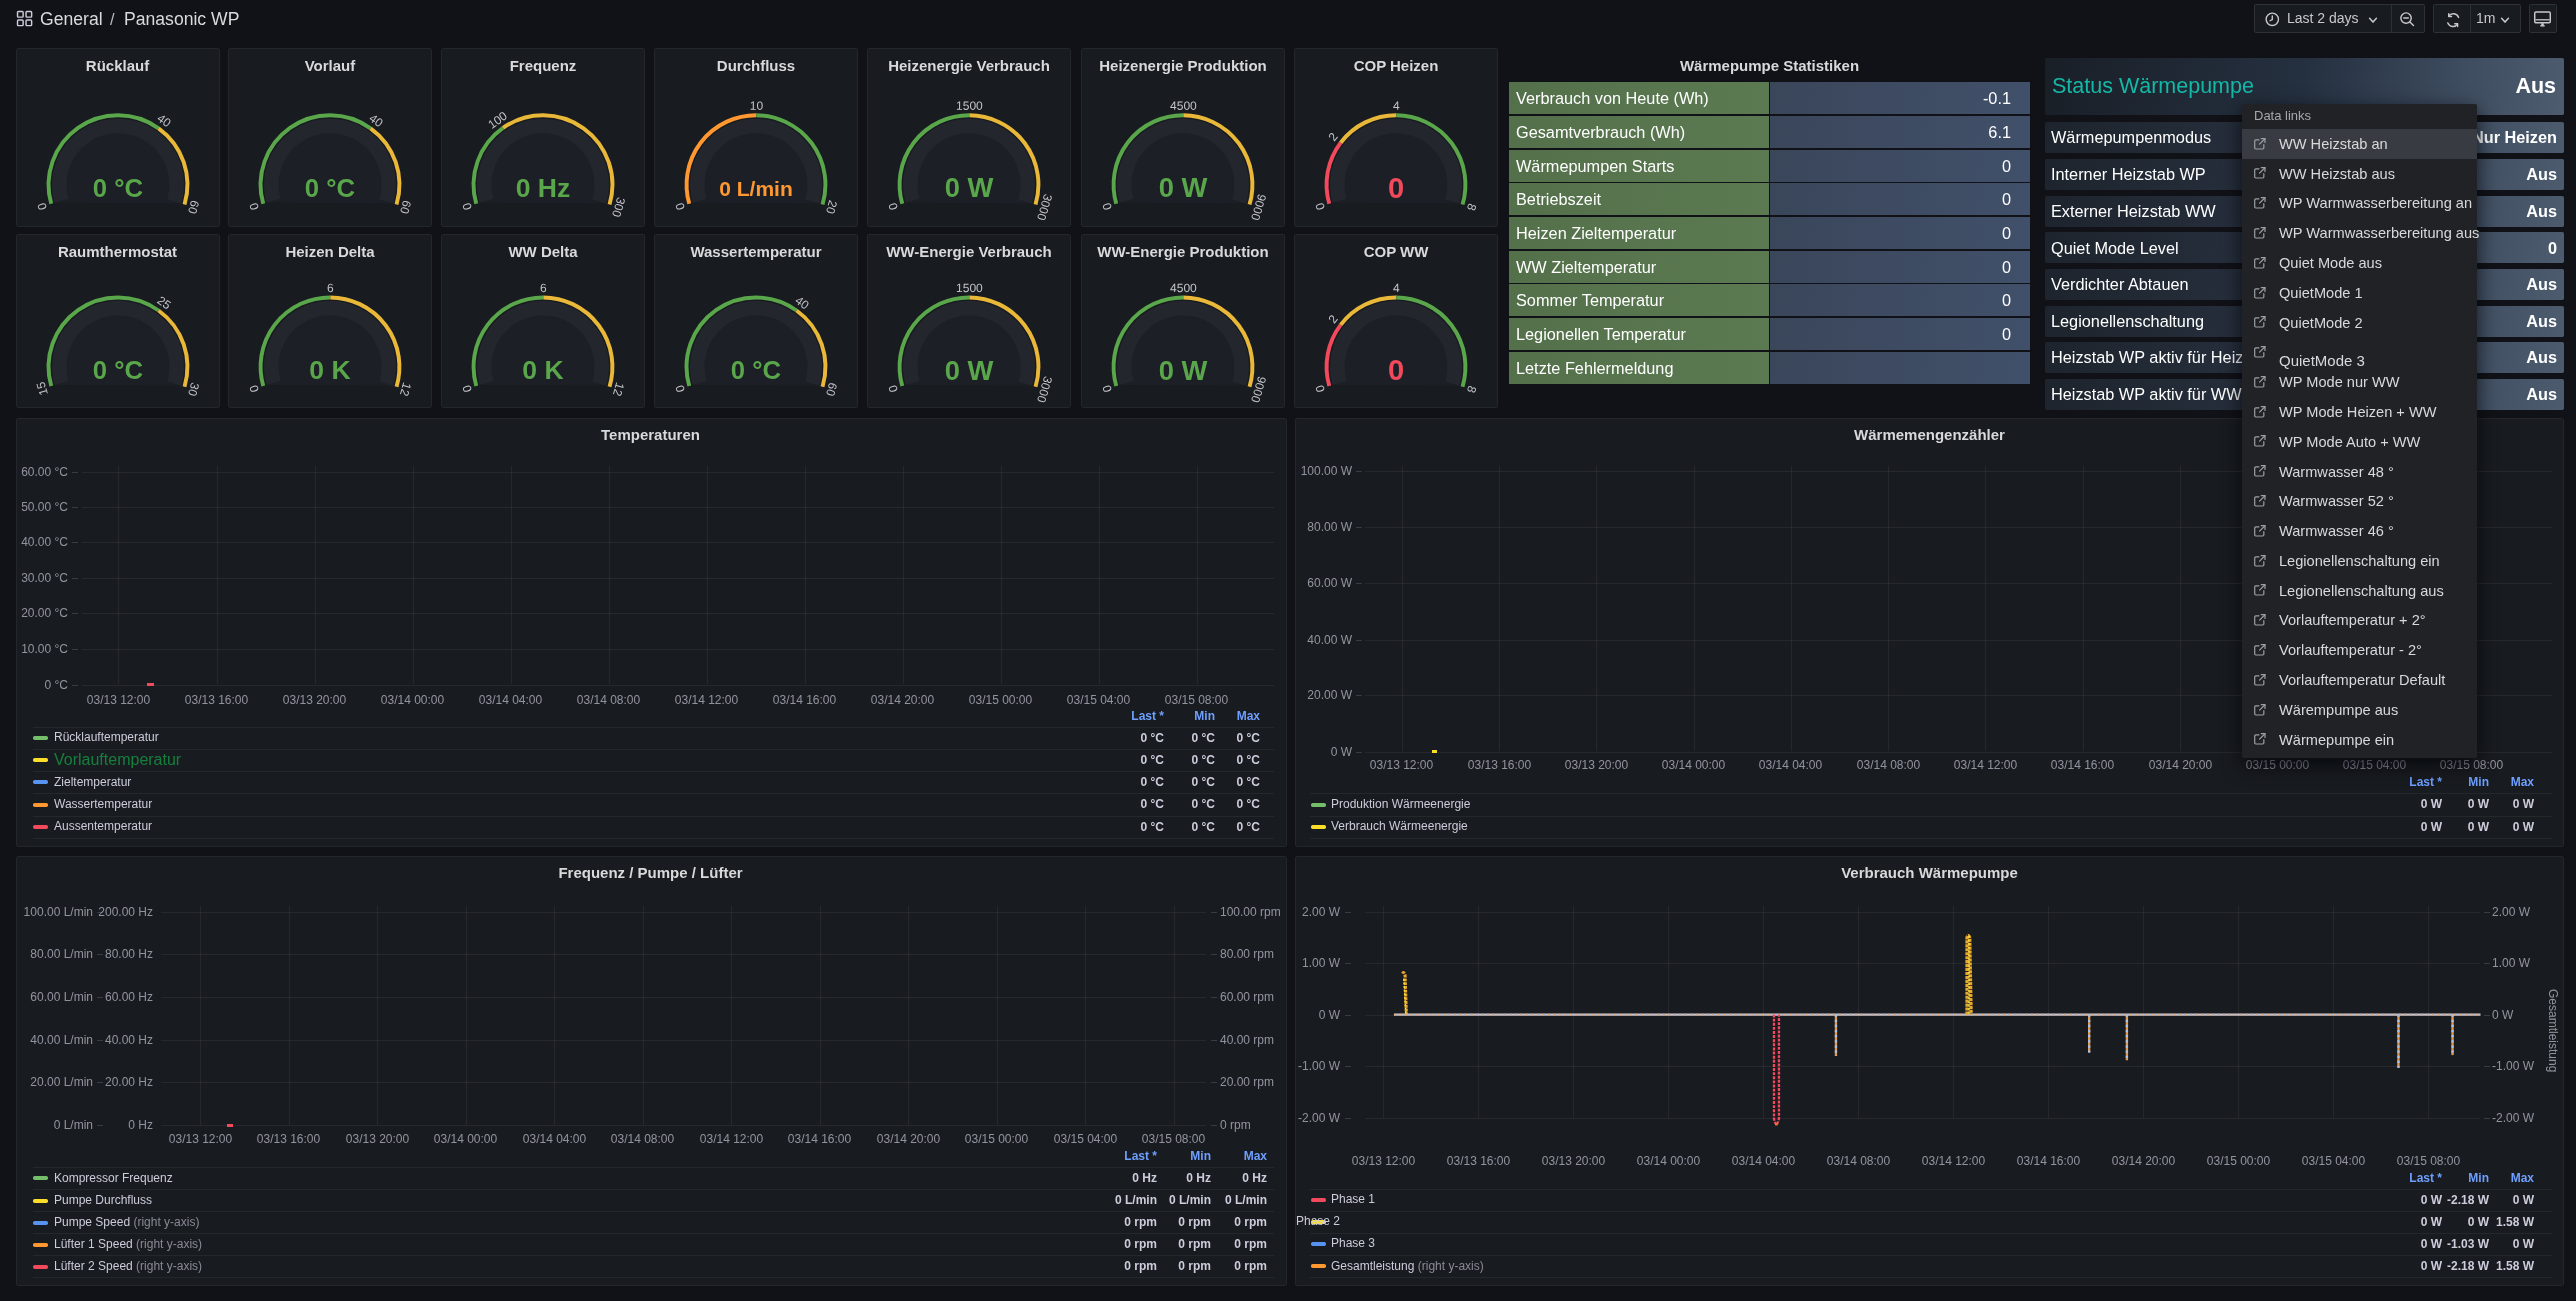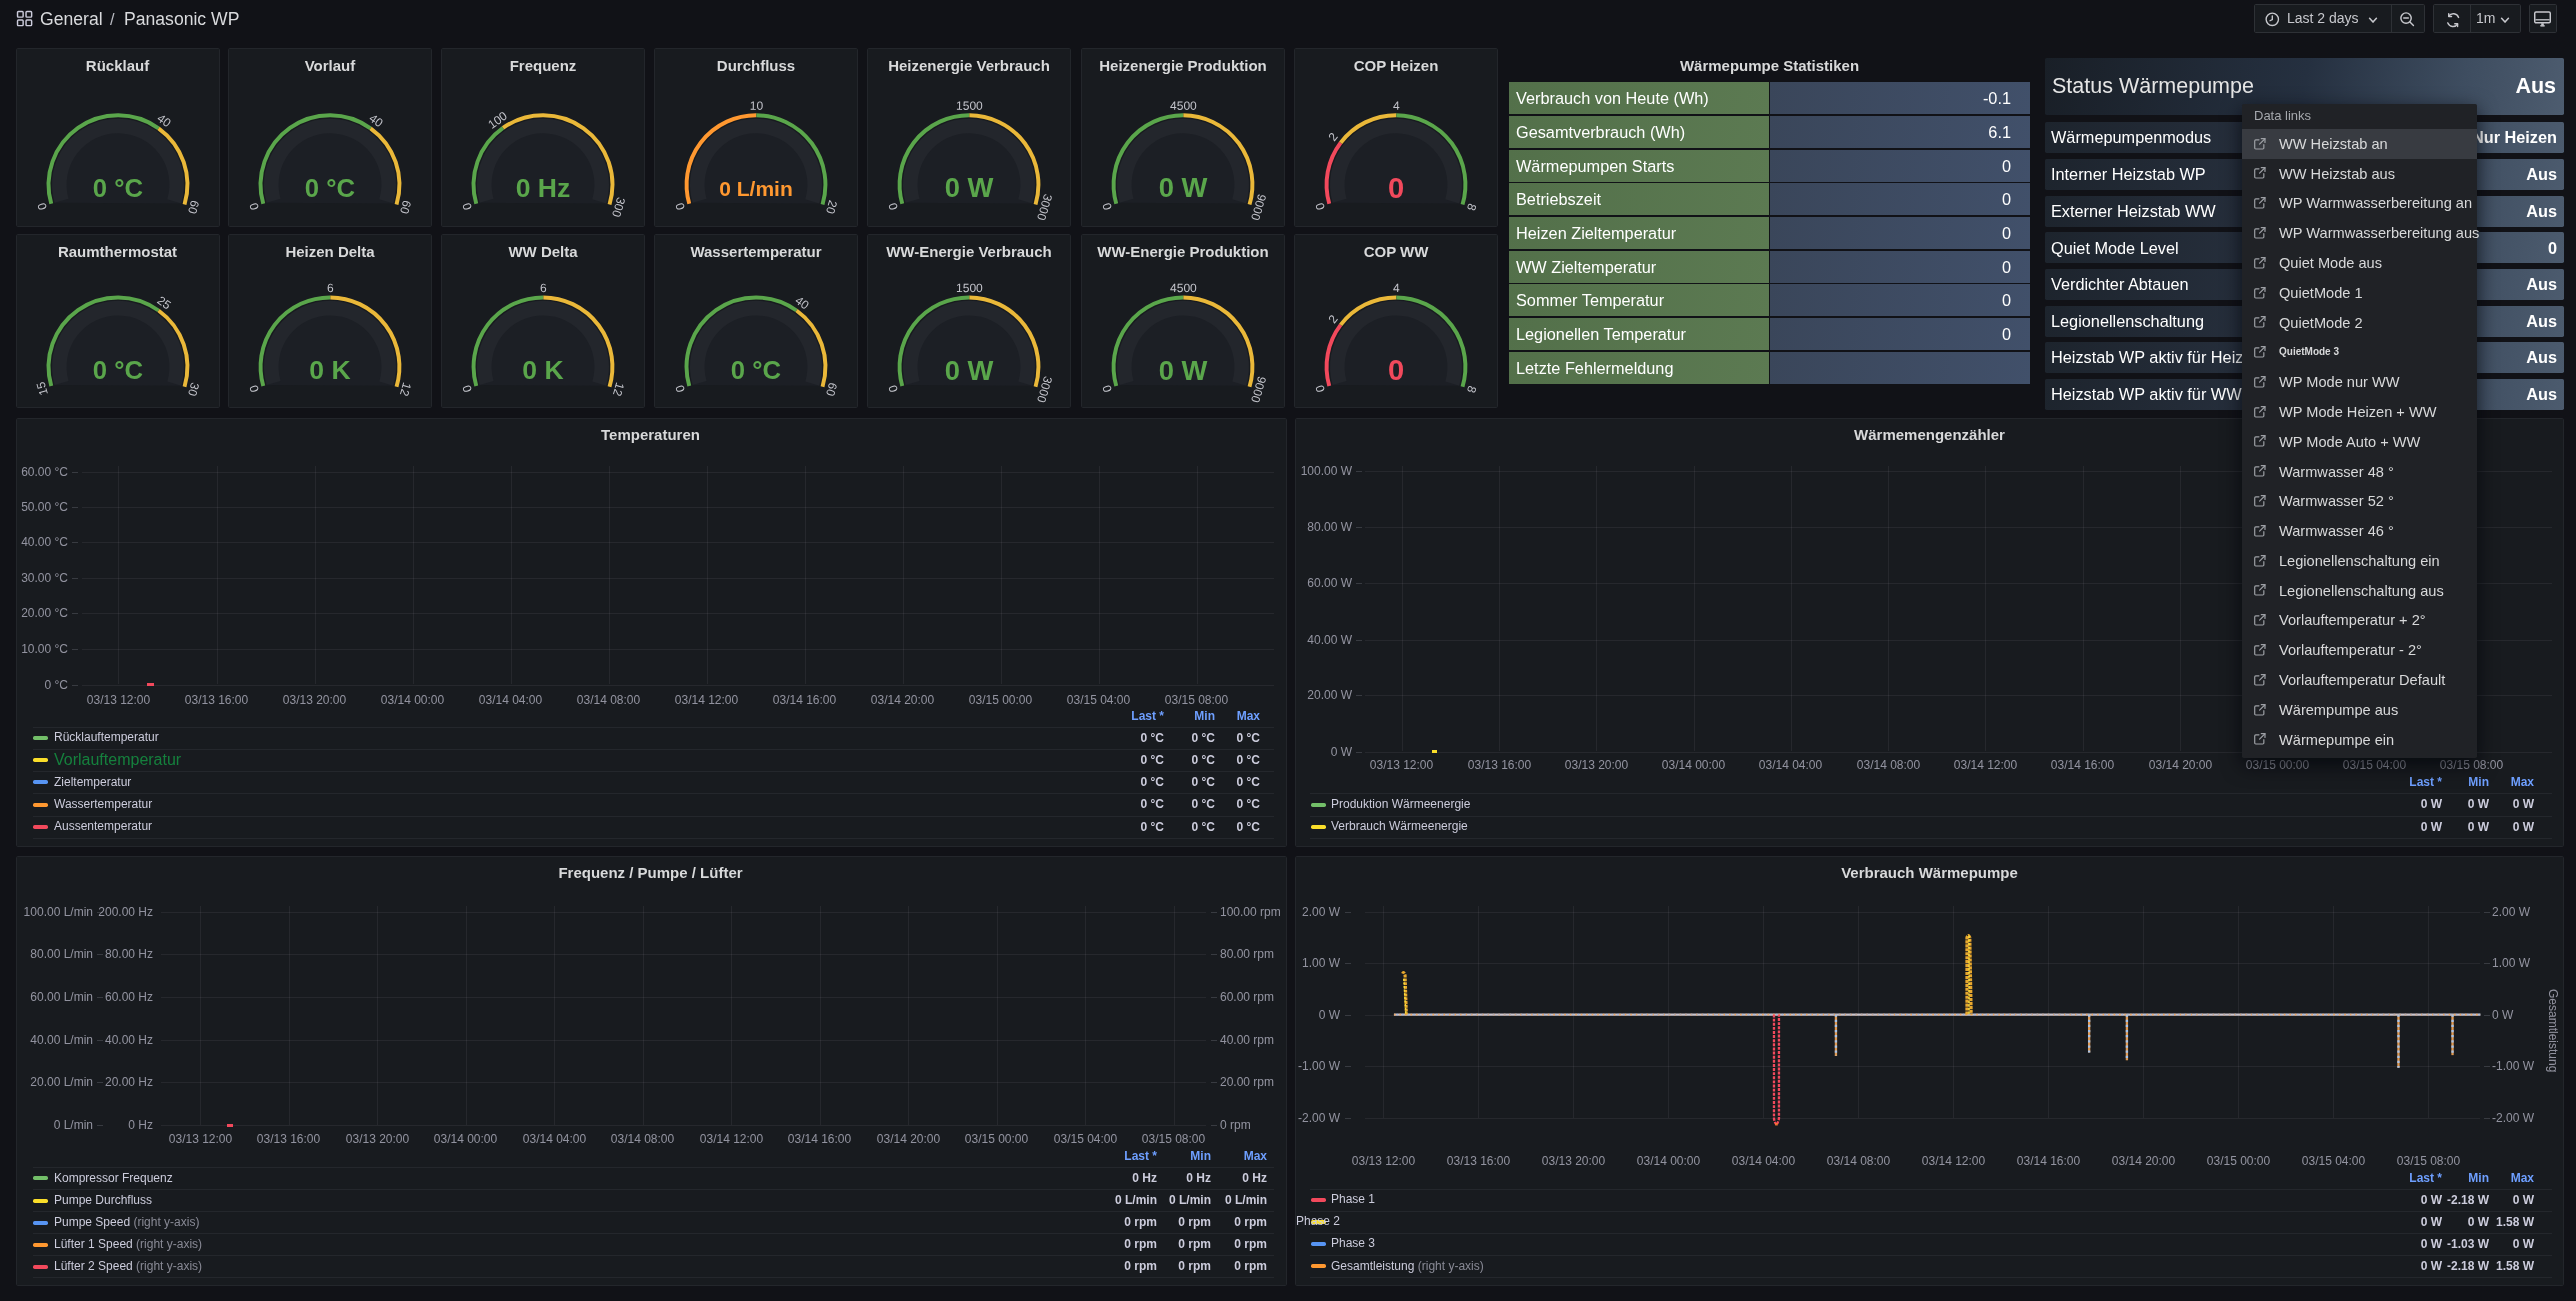--- a/index.html
+++ b/index.html
@@ -273,21 +273,21 @@
 <div style="position:absolute;left:1516px;top:288px;font-size:16.3px;line-height:24.5px;color:#ffffff;font-weight:400;white-space:nowrap;">Sommer Temperatur</div>
 <div style="position:absolute;left:1839px;width:172px;text-align:right;top:288px;font-size:16.3px;line-height:24.5px;color:#ffffff;font-weight:500;white-space:nowrap;">0</div>
 <div style="position:absolute;left:1509px;top:318px;width:260px;height:32px;background:linear-gradient(100deg,#53704a,#5c7a52);"></div>
 <div style="position:absolute;left:1770px;top:318px;width:260px;height:32px;background:linear-gradient(100deg,#3a465a,#41506a);"></div>
 <div style="position:absolute;left:1516px;top:322px;font-size:16.3px;line-height:24.5px;color:#ffffff;font-weight:400;white-space:nowrap;">Legionellen Temperatur</div>
 <div style="position:absolute;left:1839px;width:172px;text-align:right;top:322px;font-size:16.3px;line-height:24.5px;color:#ffffff;font-weight:500;white-space:nowrap;">0</div>
 <div style="position:absolute;left:1509px;top:352px;width:260px;height:32px;background:linear-gradient(100deg,#53704a,#5c7a52);"></div>
 <div style="position:absolute;left:1770px;top:352px;width:260px;height:32px;background:linear-gradient(100deg,#3a465a,#41506a);"></div>
 <div style="position:absolute;left:1516px;top:356px;font-size:16.3px;line-height:24.5px;color:#ffffff;font-weight:400;white-space:nowrap;">Letzte Fehlermeldung</div>
 <div style="position:absolute;left:2045px;top:58px;width:519px;height:57px;background:linear-gradient(100deg,#191f27 0%,#253040 50%,#3e4d60 80%,#4d5c6f 100%);border-radius:1.7px;"></div>
-<div style="position:absolute;left:2052px;top:70px;font-size:21.5px;line-height:32px;color:#e5e5e5;font-weight:500;white-space:nowrap;">Status Wärmepumpe</div>
+<div style="position:absolute;left:2052px;top:70px;font-size:21.5px;line-height:32px;color:#14b8a6;font-weight:500;white-space:nowrap;">Status Wärmepumpe</div>
 <div style="position:absolute;left:2384px;width:172px;text-align:right;top:70px;font-size:21.5px;line-height:32px;color:#ffffff;font-weight:700;white-space:nowrap;">Aus</div>
 <div style="position:absolute;left:2045px;top:122px;width:519px;height:31px;background:linear-gradient(100deg,#1d242d 0%,#27303e 45%,#3e4d60 78%,#4c5b6e 100%);border-radius:1.7px;"></div>
 <div style="position:absolute;left:2051px;top:125px;font-size:16.3px;line-height:24.5px;color:#ffffff;font-weight:400;white-space:nowrap;">Wärmepumpenmodus</div>
 <div style="position:absolute;left:2342px;width:215px;text-align:right;top:125px;font-size:16.3px;line-height:24.5px;color:#ffffff;font-weight:700;white-space:nowrap;">Nur Heizen</div>
 <div style="position:absolute;left:2045px;top:159px;width:519px;height:31px;background:linear-gradient(100deg,#1d242d 0%,#27303e 45%,#3e4d60 78%,#4c5b6e 100%);border-radius:1.7px;"></div>
 <div style="position:absolute;left:2051px;top:162px;font-size:16.3px;line-height:24.5px;color:#ffffff;font-weight:400;white-space:nowrap;">Interner Heizstab WP</div>
 <div style="position:absolute;left:2342px;width:215px;text-align:right;top:162px;font-size:16.3px;line-height:24.5px;color:#ffffff;font-weight:700;white-space:nowrap;">Aus</div>
 <div style="position:absolute;left:2045px;top:196px;width:519px;height:31px;background:linear-gradient(100deg,#1d242d 0%,#27303e 45%,#3e4d60 78%,#4c5b6e 100%);border-radius:1.7px;"></div>
 <div style="position:absolute;left:2051px;top:199px;font-size:16.3px;line-height:24.5px;color:#ffffff;font-weight:400;white-space:nowrap;">Externer Heizstab WW</div>
 <div style="position:absolute;left:2342px;width:215px;text-align:right;top:199px;font-size:16.3px;line-height:24.5px;color:#ffffff;font-weight:700;white-space:nowrap;">Aus</div>
@@ -690,21 +690,21 @@
     <path d="M19 13.5 V19.2 a1.8 1.8 0 0 1 -1.8 1.8 H4.8 A1.8 1.8 0 0 1 3 19.2 V6.8 A1.8 1.8 0 0 1 4.8 5 H10.5" fill="none" stroke="#9da0a5" stroke-width="2.1" stroke-linecap="round"></path>
     <path d="M14.5 3 H21 V9.5" fill="none" stroke="#9da0a5" stroke-width="2.1" stroke-linecap="round" stroke-linejoin="round"></path>
     <path d="M21 3 L11.5 12.5" fill="none" stroke="#9da0a5" stroke-width="2.1" stroke-linecap="round"></path>
   </svg>
 <div style="position:absolute;left:2279px;top:312px;font-size:14.6px;line-height:22px;color:#d8d9da;font-weight:400;white-space:nowrap;">QuietMode 2</div>
 <svg width="13.7" height="13.7" viewBox="0 0 24 24" style="position:absolute;left:2253px;top:345px">
     <path d="M19 13.5 V19.2 a1.8 1.8 0 0 1 -1.8 1.8 H4.8 A1.8 1.8 0 0 1 3 19.2 V6.8 A1.8 1.8 0 0 1 4.8 5 H10.5" fill="none" stroke="#9da0a5" stroke-width="2.1" stroke-linecap="round"></path>
     <path d="M14.5 3 H21 V9.5" fill="none" stroke="#9da0a5" stroke-width="2.1" stroke-linecap="round" stroke-linejoin="round"></path>
     <path d="M21 3 L11.5 12.5" fill="none" stroke="#9da0a5" stroke-width="2.1" stroke-linecap="round"></path>
   </svg>
-<div style="position:absolute;left:2279px;top:341px;font-size:10px;line-height:22px;color:#d8d9da;font-weight:700;white-space:nowrap;">QuietMode 3</div>
+<div style="position:absolute;left:2279px;top:350px;font-size:15px;line-height:22px;color:#d8d9da;font-weight:400;white-space:nowrap;">QuietMode 3</div>
 <svg width="13.7" height="13.7" viewBox="0 0 24 24" style="position:absolute;left:2253px;top:375px">
     <path d="M19 13.5 V19.2 a1.8 1.8 0 0 1 -1.8 1.8 H4.8 A1.8 1.8 0 0 1 3 19.2 V6.8 A1.8 1.8 0 0 1 4.8 5 H10.5" fill="none" stroke="#9da0a5" stroke-width="2.1" stroke-linecap="round"></path>
     <path d="M14.5 3 H21 V9.5" fill="none" stroke="#9da0a5" stroke-width="2.1" stroke-linecap="round" stroke-linejoin="round"></path>
     <path d="M21 3 L11.5 12.5" fill="none" stroke="#9da0a5" stroke-width="2.1" stroke-linecap="round"></path>
   </svg>
 <div style="position:absolute;left:2279px;top:371px;font-size:14.6px;line-height:22px;color:#d8d9da;font-weight:400;white-space:nowrap;">WP Mode nur WW</div>
 <svg width="13.7" height="13.7" viewBox="0 0 24 24" style="position:absolute;left:2253px;top:405px">
     <path d="M19 13.5 V19.2 a1.8 1.8 0 0 1 -1.8 1.8 H4.8 A1.8 1.8 0 0 1 3 19.2 V6.8 A1.8 1.8 0 0 1 4.8 5 H10.5" fill="none" stroke="#9da0a5" stroke-width="2.1" stroke-linecap="round"></path>
     <path d="M14.5 3 H21 V9.5" fill="none" stroke="#9da0a5" stroke-width="2.1" stroke-linecap="round" stroke-linejoin="round"></path>
     <path d="M21 3 L11.5 12.5" fill="none" stroke="#9da0a5" stroke-width="2.1" stroke-linecap="round"></path>

